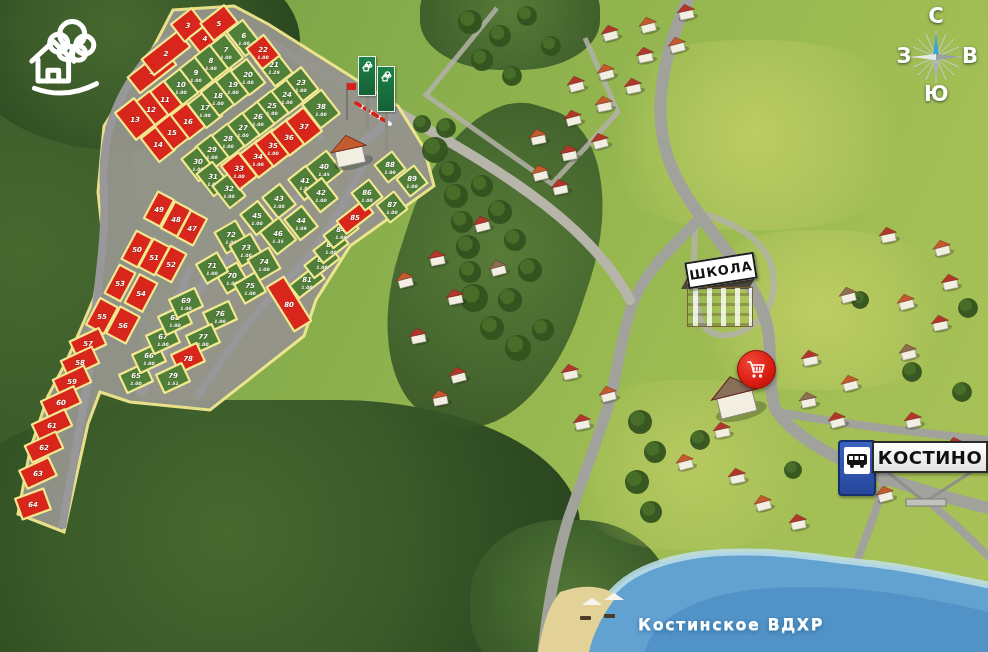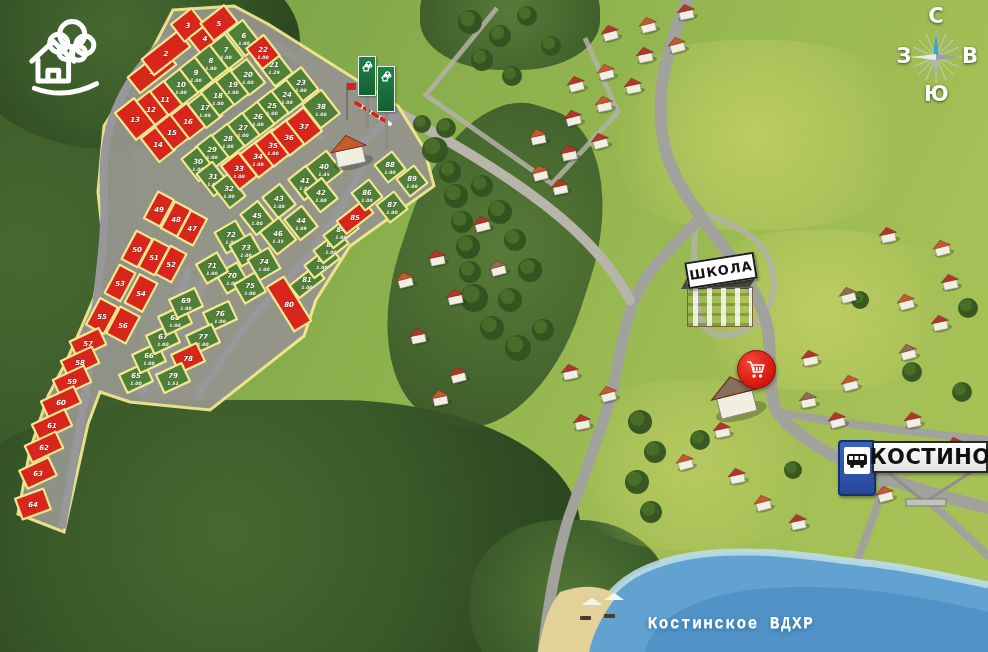--- a/index.html
+++ b/index.html
@@ -23,31 +23,31 @@
         repeating-linear-gradient(90deg, rgba(255,255,255,0) 0 5px, rgba(255,255,255,.8) 5px 10px, rgba(255,255,255,0) 10px 14px),
         repeating-linear-gradient(0deg, rgba(90,70,40,.35) 0 3px, rgba(255,255,255,0) 3px 10px);}
   #school .sign{position:absolute;left:4px;top:-3px;width:66px;height:23px;background:#fff;
       border:2px solid #1d1d1d;transform:rotate(-9deg);display:flex;align-items:center;justify-content:center;
       font-weight:800;font-size:13px;color:#111;letter-spacing:1px;box-shadow:1px 2px 3px rgba(0,0,0,.4);}
   #bus-sign{position:absolute;left:838px;top:440px;width:34px;height:52px;background:linear-gradient(#3a63c0,#27479c);
       border:2px solid #16306e;border-radius:4px;z-index:6;box-shadow:1px 2px 3px rgba(0,0,0,.35);}
   #bus-sign .inner{position:absolute;left:4px;top:5px;width:26px;height:27px;background:#fff;border-radius:2px;}
   #kostino{position:absolute;left:872px;top:441px;width:112px;height:28px;
       background:linear-gradient(#ffffff,#e2e2e2);border:2px solid #2a2a2a;z-index:6;
-      display:flex;align-items:center;justify-content:center;font-weight:800;font-size:21px;color:#101010;
+      display:flex;align-items:center;justify-content:center;font-weight:800;font-size:18px;color:#101010;
       letter-spacing:.5px;box-shadow:1px 2px 3px rgba(0,0,0,.35);text-align:center;}
   #cart-badge{position:absolute;left:737px;top:350px;width:37px;height:37px;border-radius:50%;z-index:6;
       background:radial-gradient(circle at 35% 30%, #f0463a, #dc1f12 55%, #b30d05);
       border:1px solid #8d0a05;box-shadow:0 2px 4px rgba(0,0,0,.4);display:flex;align-items:center;justify-content:center;}
   .banner{position:absolute;width:18px;background:linear-gradient(#1d8047,#156036);border:1px solid #e9efe9;z-index:5;
       box-shadow:1px 1px 2px rgba(0,0,0,.35);display:flex;align-items:flex-start;justify-content:center;padding-top:3px;box-sizing:border-box;}
   .post{position:absolute;width:3px;background:#8d8d85;z-index:4;}
   #reservoir-label{position:absolute;left:616px;top:615px;width:230px;text-align:center;z-index:6;
       color:#fff;font-weight:800;font-size:16px;letter-spacing:1.5px;
-      text-shadow:0 1px 0 #9cc6de, 0 2px 4px #2e6c9c, 0 0 2px #4a86b5;font-family:Liberation Mono, monospace;}
+      text-shadow:0 1px 0 #9cc6de, 0 2px 4px #2e6c9c, 0 0 2px #4a86b5;}
   #flag{position:absolute;left:347px;top:83px;width:9px;height:7px;background:#d6231a;z-index:5;}
   #flag-pole{position:absolute;left:346px;top:83px;width:2px;height:37px;background:#757570;z-index:4;}
 </style>
 </head>
 <body>
 
 <div id="stage">
 
   <div class="blob forest" style="left:-70px;top:-60px;width:210px;height:780px;"></div>
   <div class="blob forest" style="left:-30px;top:-50px;width:330px;height:200px;"></div>

